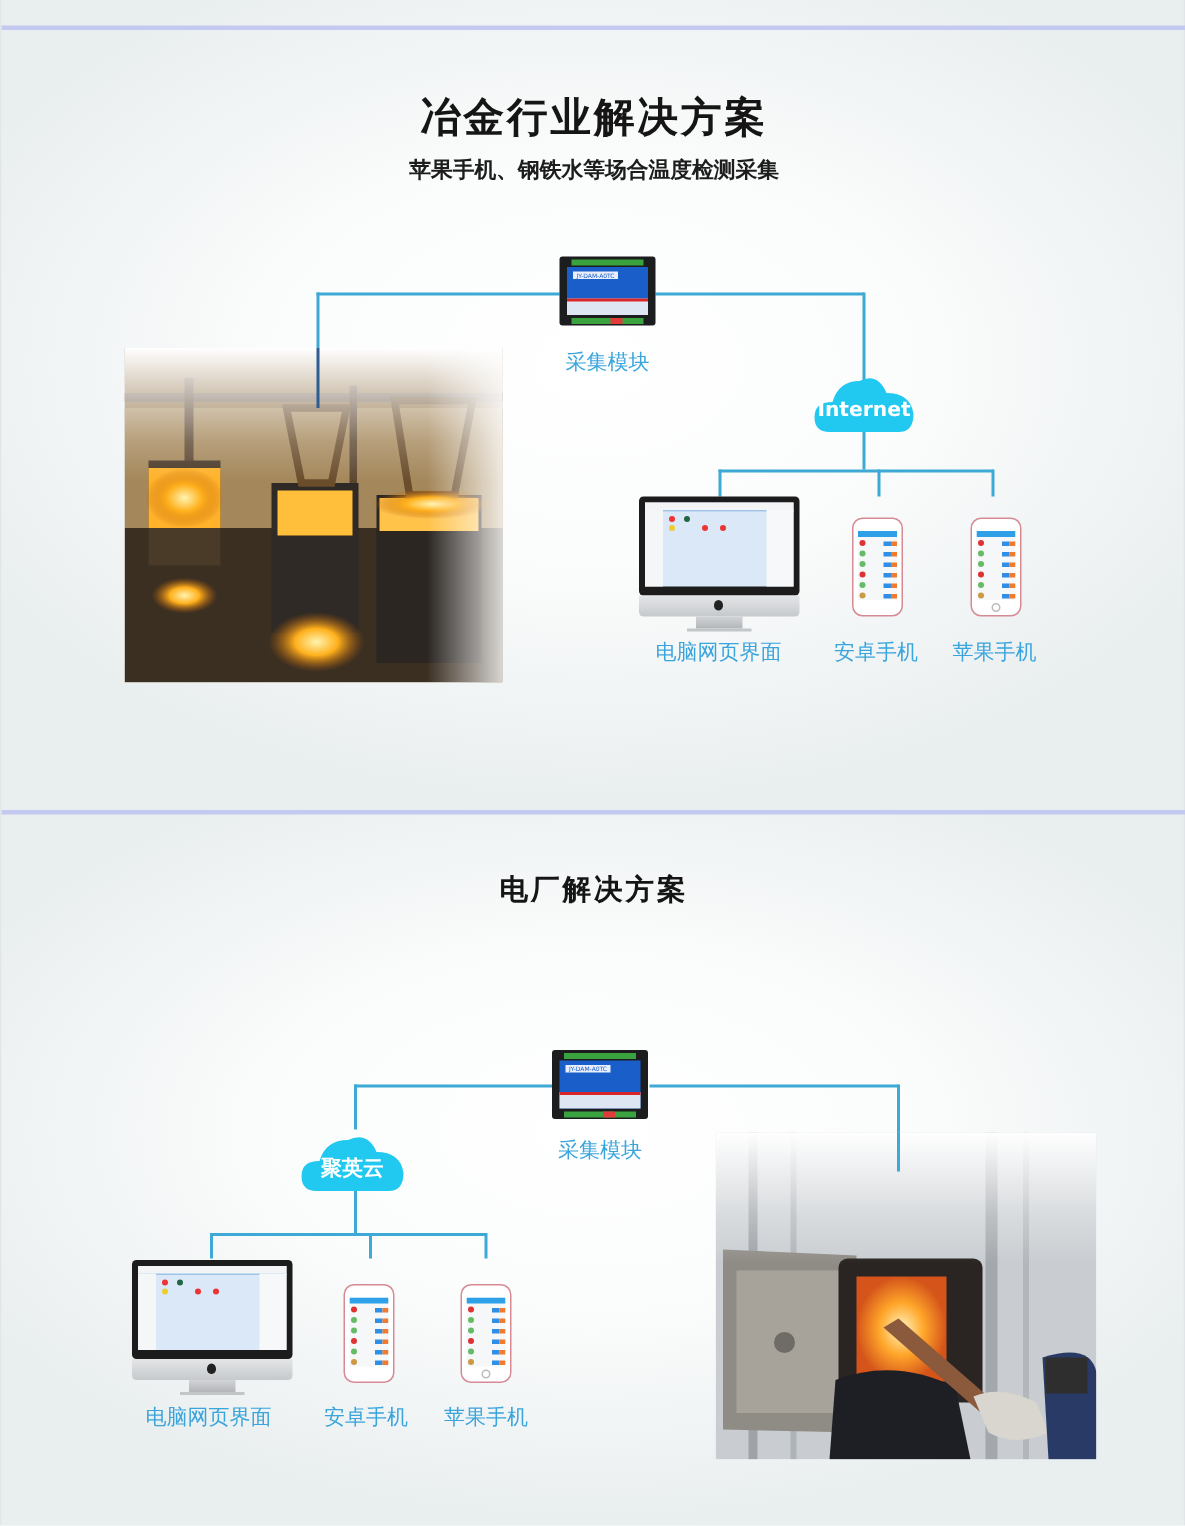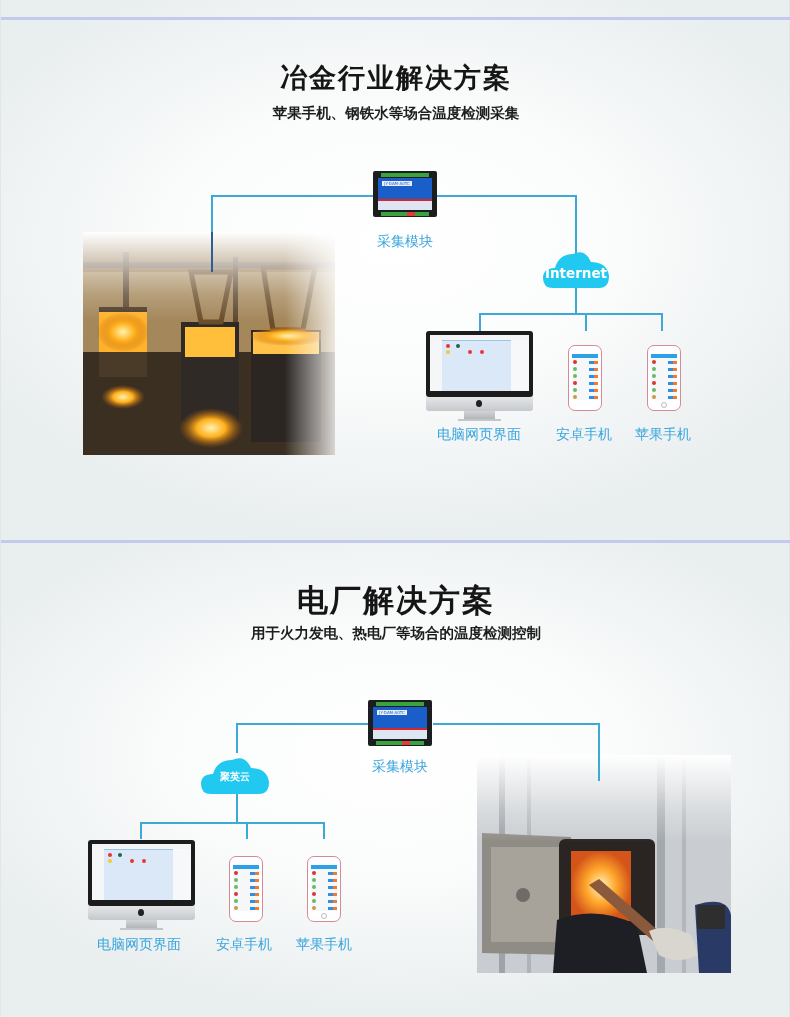--- a/index.html
+++ b/index.html
@@ -230,22 +230,21 @@
         </div>
     </div>
     <div class="homebtn"></div>
   </div>
   <div class="label-blue" style="left:627px;top:426px;width:70px;">苹果手机</div>
 </div>
 
 <div class="section" style="top:540px;height:477px;">
   <div class="sep-line" style="top:0;"></div>
 
-  <div class="title" style="top:40px;font-size:31px;">电厂解决方案</div>
-  <div class="subtitle" style="top:84px;">用于火力发电、热电厂等场合的温度检测控制</div>
+  <div class="title" style="top:40px;font-size:19px;">电厂解决方案</div>
 
   <div class="ln hl" style="left:235px;top:183px;width:133px;"></div>
   <div class="ln vl" style="left:235px;top:183px;height:30px;"></div>
   <div class="ln vl" style="left:235px;top:252px;height:30px;"></div>
   <div class="ln hl" style="left:139px;top:282px;width:184px;"></div>
   <div class="ln vl" style="left:139px;top:282px;height:17px;"></div>
   <div class="ln vl" style="left:245px;top:282px;height:17px;"></div>
   <div class="ln vl" style="left:322px;top:282px;height:17px;"></div>
   <div class="ln hl" style="left:432px;top:183px;width:166px;"></div>
   <div class="ln vl" style="left:597px;top:183px;height:58px;"></div>
@@ -259,21 +258,21 @@
     <div class="terms-bot">
         <div class="red"></div>
       </div>
   </div>
   <div class="label-blue" style="left:363px;top:218px;width:72px;">采集模块</div>
 
   <div class="cloud" style="left:198px;top:210px;width:72px;height:46px;">
     <svg width="72" height="46" viewBox="0 0 72 46">
       <path d="M12 44 Q2 44 2 34 Q2 24 14 24 Q18 10 33 10 Q46 4 52 18 Q68 18 70 32 Q70 44 60 44 Z" fill="#21c8f0"></path>
     </svg>
-    <div class="ctext" style="top:20px;font-size:10px;">聚英云</div>
+    <div class="ctext" style="top:20px;font-size:14px;">聚英云</div>
   </div>
 
   <div class="monitor" style="left:87px;top:300px;">
     <div class="bezel"></div>
     <div class="screen">
       <div class="bar"></div>
         <div class="side"></div>
         <div class="rpanel"></div>
       <div class="dot" style="left:16px;top:9px;background:#e33;"></div>
       <div class="dot" style="left:26px;top:9px;background:#264;"></div>

